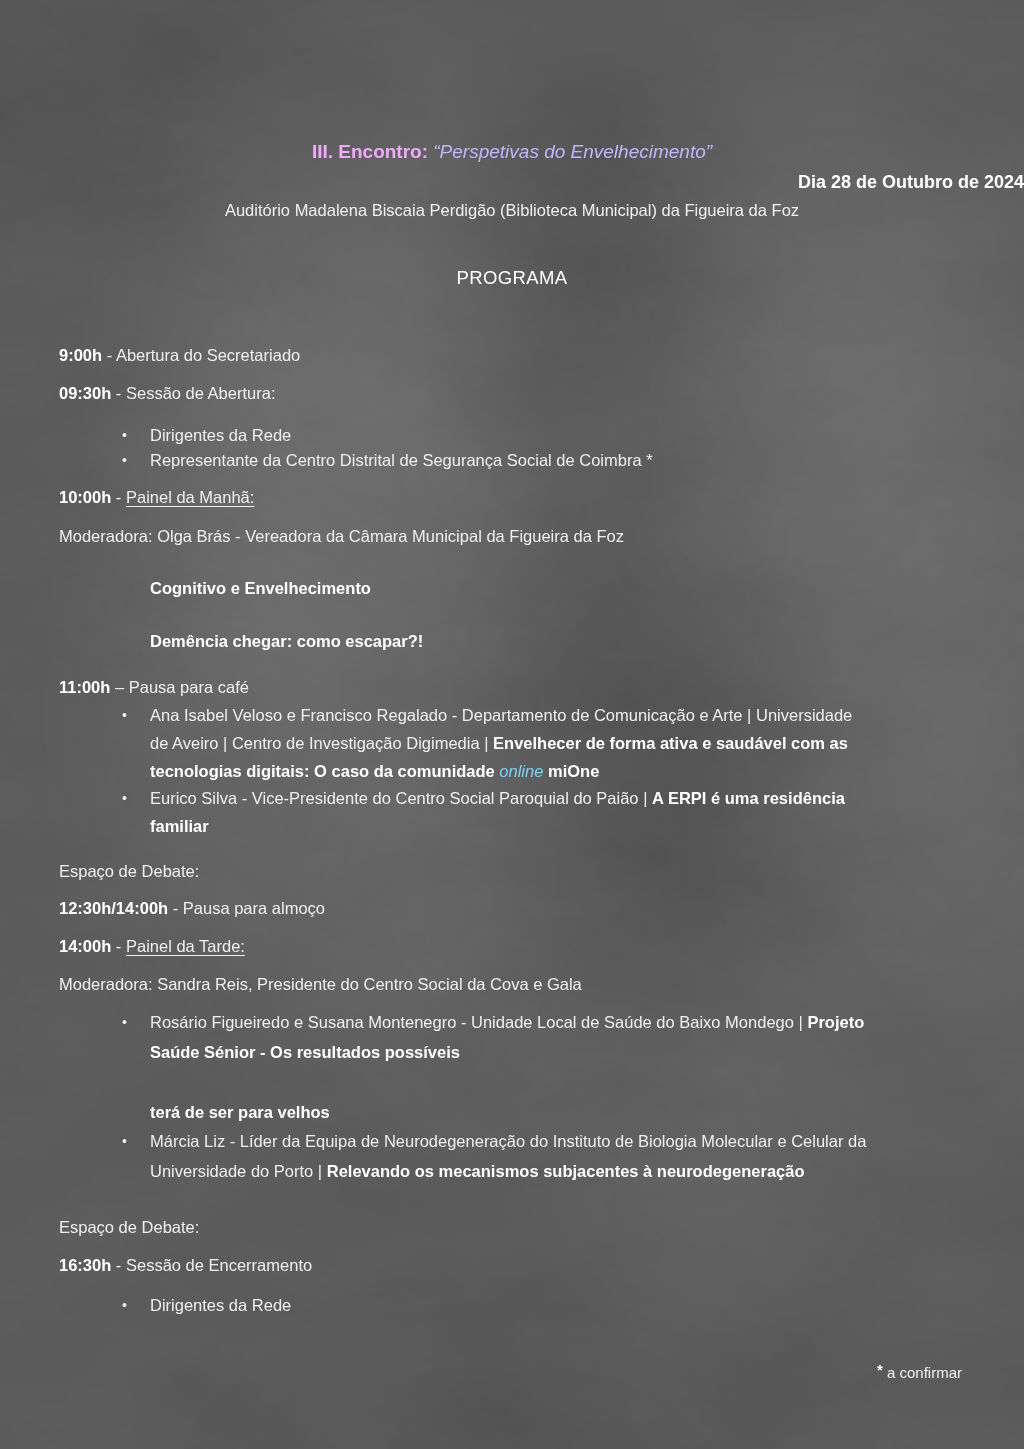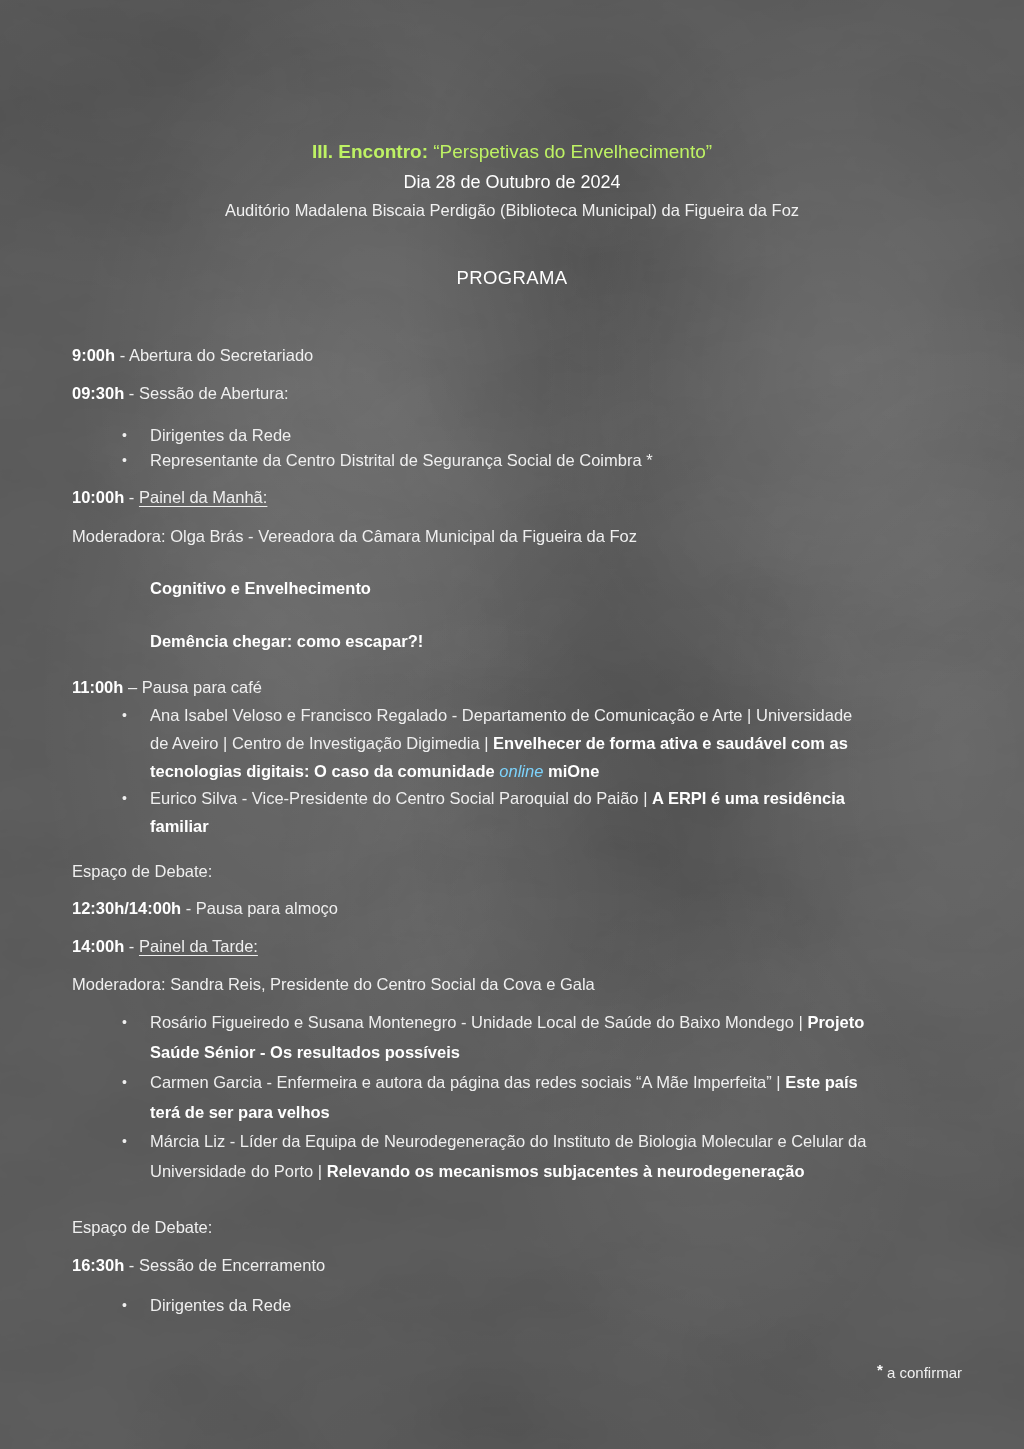--- a/index.html
+++ b/index.html
@@ -23,33 +23,33 @@
       radial-gradient(300px 360px at 70% 78%, rgba(255,255,255,0.05), rgba(255,255,255,0) 70%),
       radial-gradient(280px 420px at 58% 18%, rgba(0,0,0,0.14), rgba(0,0,0,0) 70%),
       radial-gradient(340px 520px at 62% 55%, rgba(0,0,0,0.10), rgba(0,0,0,0) 70%),
       radial-gradient(500px 300px at 10% 6%, rgba(0,0,0,0.10), rgba(0,0,0,0) 70%),
       radial-gradient(600px 300px at 50% 101%, rgba(0,0,0,0.08), rgba(0,0,0,0) 70%);
   }
   .bg-noise{position:absolute;inset:0;opacity:.16;mix-blend-mode:soft-light;}
   .content{position:absolute;inset:0;}
   .line{position:absolute;white-space:nowrap;font-size:16.5px;color:#efefef;line-height:1.25;}
   .center{left:0;width:100%;text-align:center;}
-  .l-time,.l-plain{left:72px;}
+  .l-time,.l-plain{left:59px;}
   .l-bullet{left:122px;}
   .l-cont{left:150px;}
   .t{font-weight:700;color:#ffffff;}
   .b{font-weight:700;color:#ffffff;}
   .bi{font-weight:400;font-style:italic;color:#7dd3fc;}
   .u{text-decoration:underline;text-underline-offset:3px;}
   .dot{display:inline-block;width:28px;font-size:14px;vertical-align:1px;}
   .title-main{font-size:20px;font-weight:700;color:#ffffff;letter-spacing:.2px;}
   .title-meeting{font-size:19px;}
-  .title-meeting .lbl{font-weight:700;color:#bef264;text-align:center;}
-  .title-meeting .nm{color:#bef264;}
-  .title-date{font-size:18px;font-weight:400;color:#ffffff;}
+  .title-meeting .lbl{font-weight:700;color:#f0abfc;text-align:center;}
+  .title-meeting .nm{font-style:italic;color:#c4b5fd;}
+  .title-date{font-size:18px;font-weight:700;color:#ffffff;text-align:right;}
   .title-venue{font-size:16.5px;color:#f0f0f0;}
   .programa{font-size:18.5px;font-weight:400;color:#ffffff;letter-spacing:.4px;}
   .footnote{position:absolute;right:62px;top:1364px;font-size:15px;color:#f0f0f0;white-space:nowrap;}
   .footnote .mk{font-weight:700;position:relative;top:-3px;color:#ffffff;}
 </style>
 </head>
 <body>
 
 <div class="page">
 
@@ -137,23 +137,20 @@
 
     <div class="line l-plain" style="top:974px">Moderadora: Sandra Reis, Presidente do Centro Social da Cova e Gala</div>
 
     <div class="line l-bullet" style="top:1012px">
       <span class="dot">•</span><span>Rosário Figueiredo e Susana Montenegro - Unidade Local de Saúde do Baixo Mondego | </span><span class="b">Projeto</span>
     </div>
     <div class="line l-cont" style="top:1042px">
       <span class="b">Saúde Sénior - Os resultados possíveis</span>
     </div>
 
-    <div class="line l-bullet" style="top:1072px">
-      <span class="dot">•</span><span>Carmen Garcia - Enfermeira e autora da página das redes sociais “A Mãe Imperfeita” | </span><span class="b">Este país</span>
-    </div>
     <div class="line l-cont" style="top:1102px">
       <span class="b">terá de ser para velhos</span>
     </div>
 
     <div class="line l-bullet" style="top:1131px">
       <span class="dot">•</span><span>Márcia Liz - Líder da Equipa de Neurodegeneração do Instituto de Biologia Molecular e Celular da</span>
     </div>
     <div class="line l-cont" style="top:1161px">
       <span>Universidade do Porto | </span><span class="b">Relevando os mecanismos subjacentes à neurodegeneração</span>
     </div>

